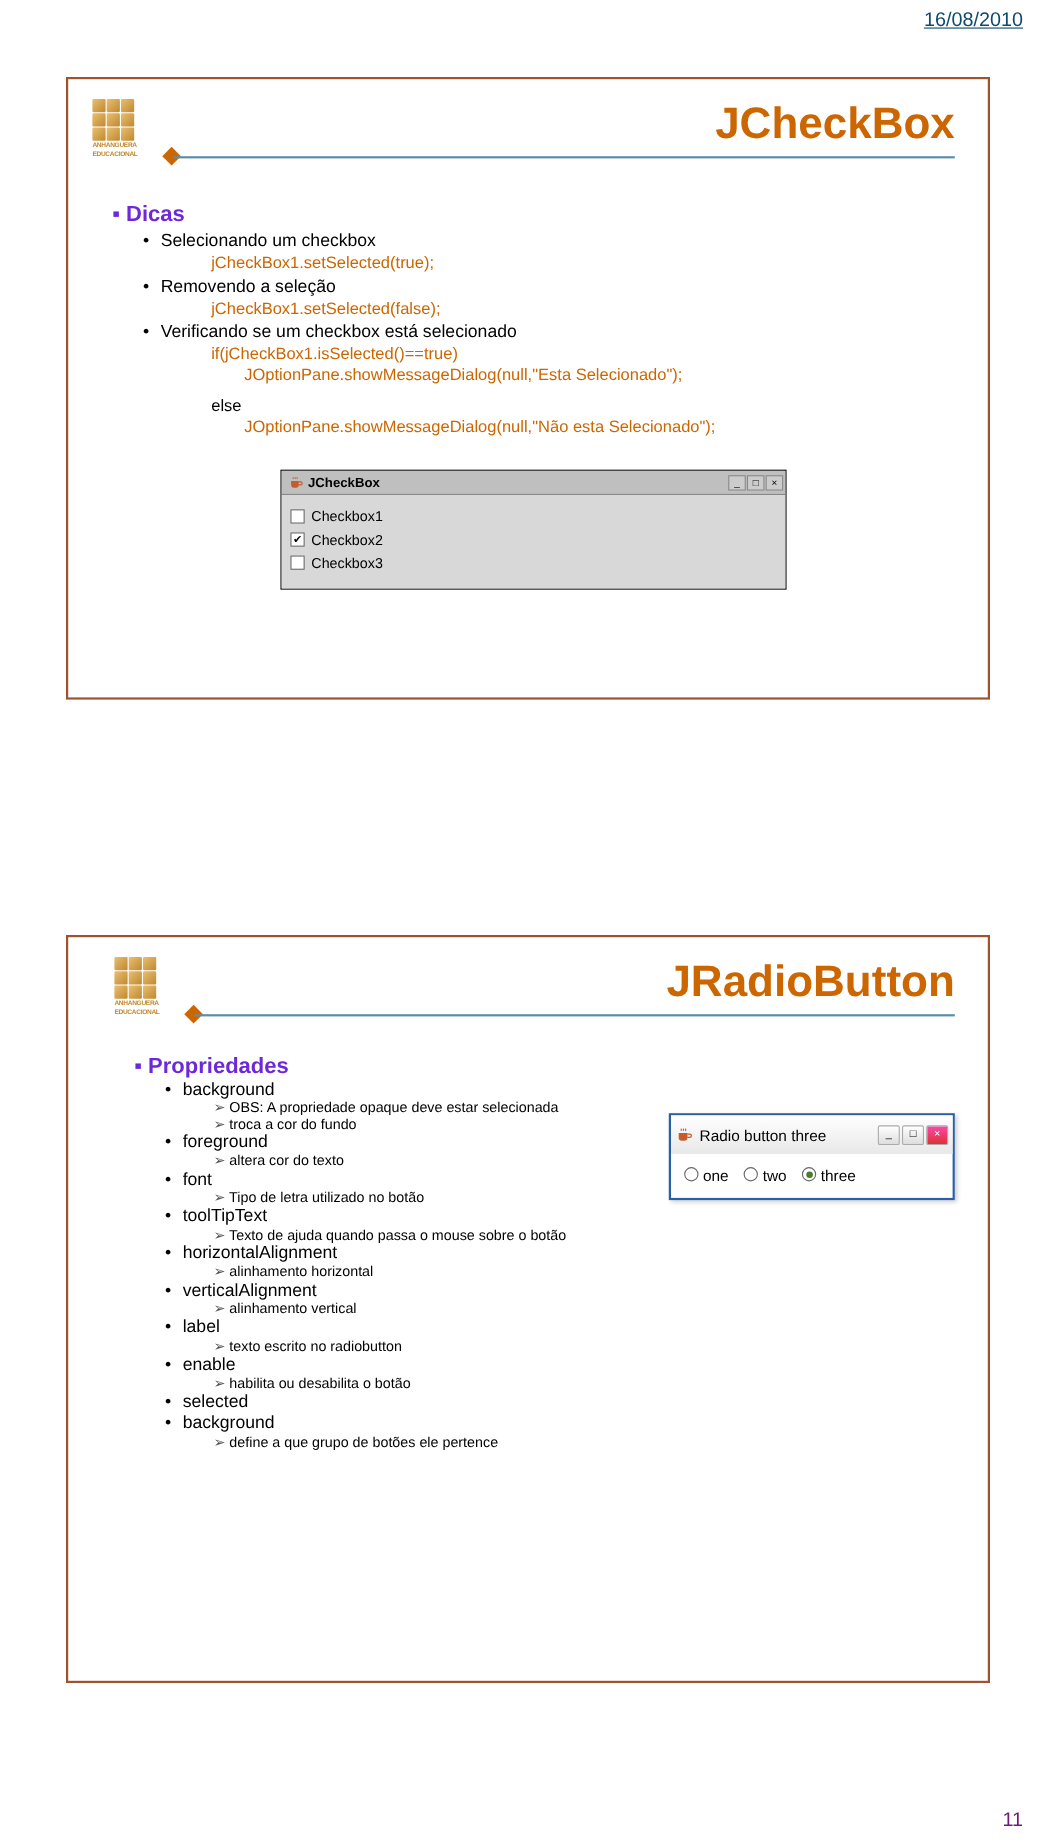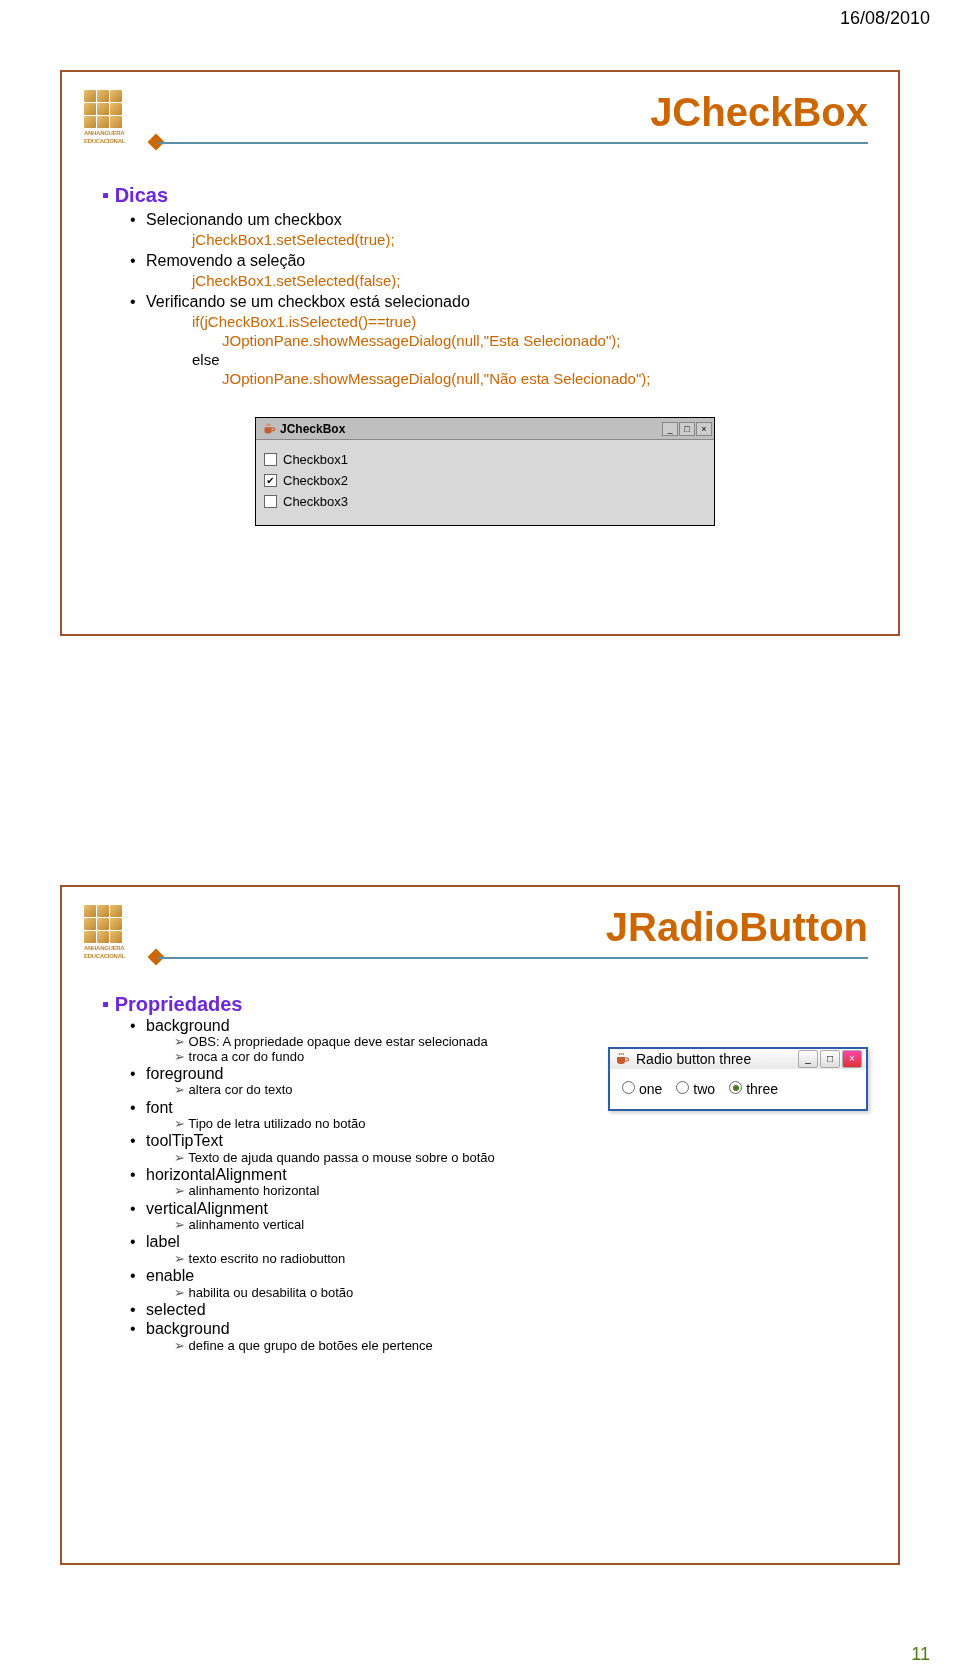--- a/index.html
+++ b/index.html
@@ -8,38 +8,39 @@
     font-family: Arial, Helvetica, sans-serif;
     width: 960px;
     height: 1675px;
     position: relative;
   }
   .date-header {
     position: absolute;
     top: 8px;
     right: 30px;
     font-size: 18px;
-    color: #000000;
+    color: #0c4a6e;
+    text-decoration: underline;
   }
   .page-number {
     position: absolute;
     bottom: 10px;
     right: 30px;
     font-size: 18px;
-    color: #4d7c0f;
+    color: #701a75;
   }
   .slide {
     position: absolute;
     left: 60px;
     width: 840px;
     border: 2px solid #a0522d;
     background: #fff;
   }
   .slide1 { top: 70px; height: 566px; }
-  .slide2 { top: 885px; height: 680px; }
+  .slide2 { top: 850px; height: 680px; padding-left: 20px; }
   .slide-header {
     position: relative;
     height: 100px;
     padding-top: 18px;
   }
   .logo {
     position: absolute;
     top: 18px;
     left: 22px;
     width: 50px;
@@ -90,21 +91,21 @@
   }
   .content {
     padding: 10px 30px 20px 40px;
     font-size: 15px;
     color: #000;
   }
   .lvl1 { font-weight: bold; font-size: 20px; color: #6d28d9; margin-top: 2px; }
   .lvl2 { margin-left: 28px; font-size: 16px; margin-top: 4px; }
   .code { margin-left: 90px; font-size: 15px; color: #cc6600; margin-top: 2px; }
   .code2 { margin-left: 120px; font-size: 15px; color: #cc6600; margin-top: 2px; }
-  .kw-else { margin-left: 90px; font-size: 15px; color: #000; margin-top: 2px; }
+  .kw-else { margin-left: 90px; font-size: 15px; color: #000; margin-top: 12px; }
   .bullet-sq::before { content: "▪ "; }
   .bullet-dot::before { content: "• "; color: #000; margin-right: 6px; }
   .bullet-arrow::before { content: "➢ "; color: #555; }
 
   .win-shot {
     margin: 30px auto 0 auto;
     width: 460px;
     border: 1px solid #000;
     background: #d0d0d0;
   }
@@ -134,21 +135,21 @@
     right: 30px;
     width: 260px;
     border: 2px solid #2a5fa8;
     background: #fff;
     box-shadow: 2px 2px 4px rgba(0,0,0,0.2);
   }
   .radio-titlebar {
     display: flex;
     align-items: center;
     background: linear-gradient(#fff, #e8e8e8);
-    height: 20px;
+    height: 35px;
     padding: 0 4px;
   }
   .radio-coffee {
     width: 16px; height: 16px; margin-right: 6px;
   }
   .radio-title { font-size: 14px; flex: 1; }
   .radio-wbtns { display: flex; gap: 2px; }
   .radio-wbtn { width: 20px; height: 18px; border: 1px solid #aaa; background: linear-gradient(#fff,#ddd); border-radius: 2px; font-size: 10px; text-align: center; line-height: 16px; }
   .radio-body { padding: 12px; display: flex; gap: 14px; align-items: center; }
   .radio-item { display: flex; gap: 4px; font-size: 14px; }

